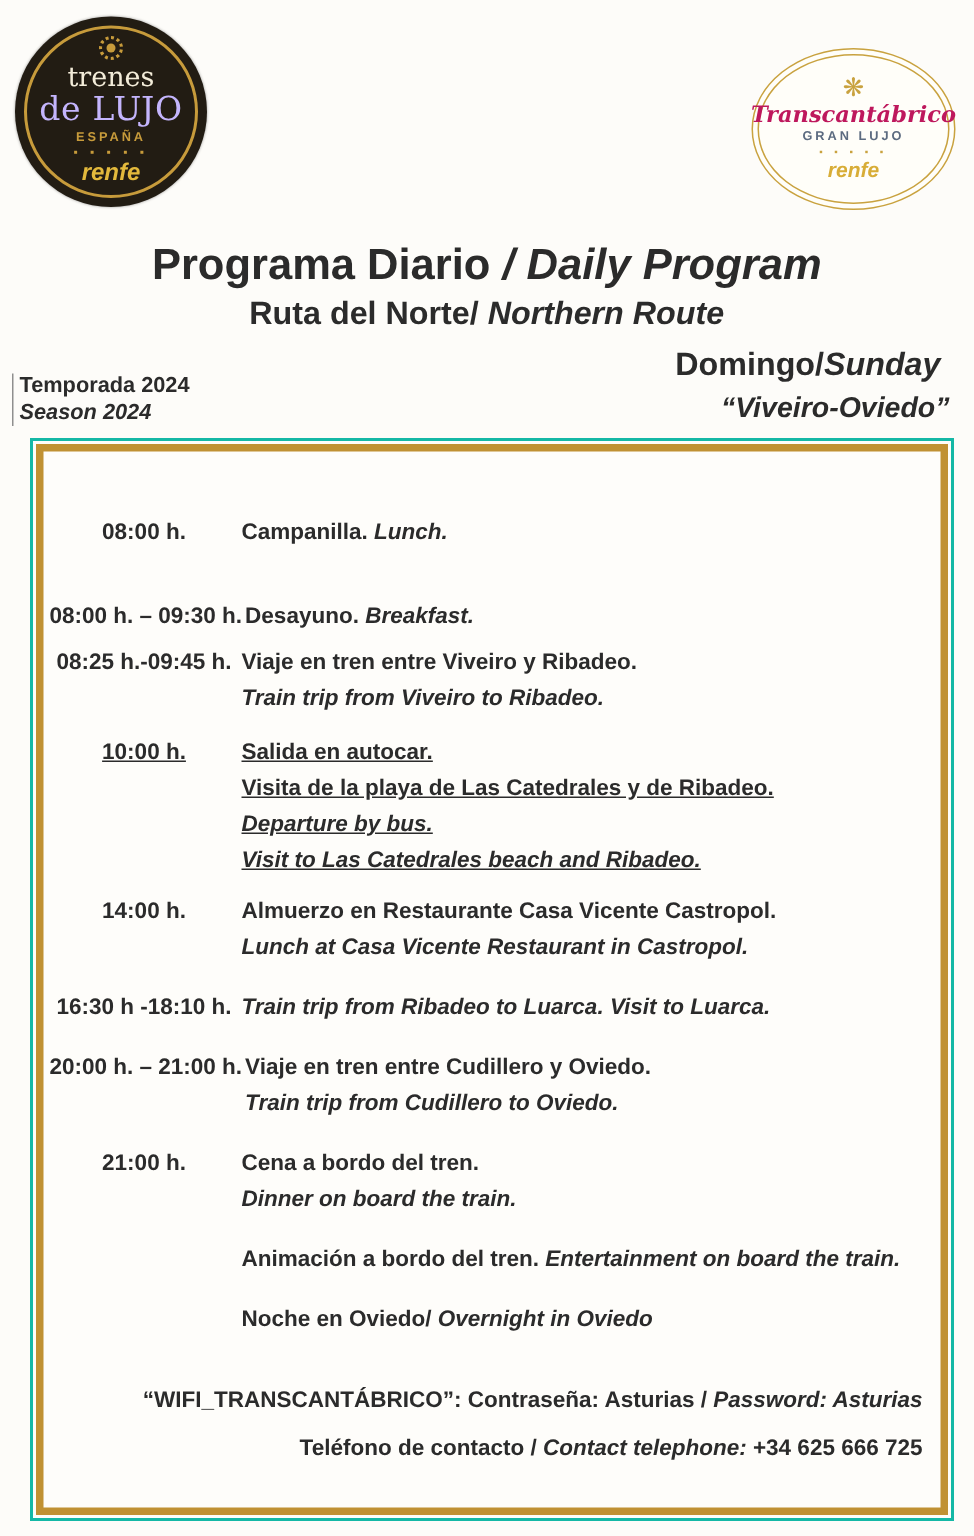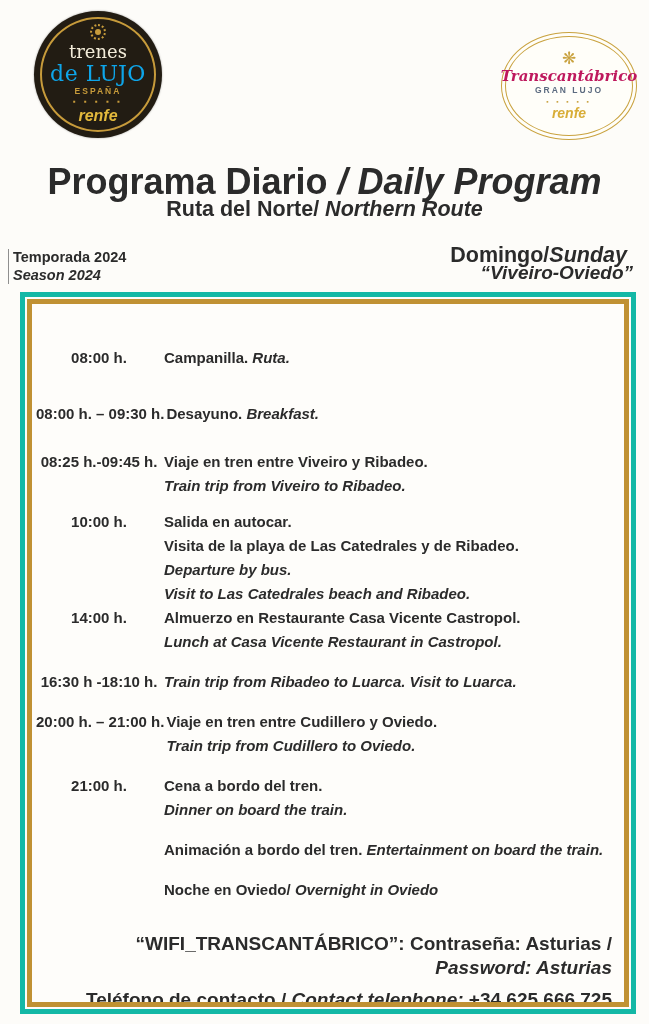--- a/index.html
+++ b/index.html
@@ -5,80 +5,80 @@
   html,body{margin:0;padding:0;}
   body{
     width:649px;height:1024px;position:relative;overflow:hidden;
     background:#fdfcf9;
     font-family:"Liberation Sans",sans-serif;
     color:#2b2b2b;font-weight:bold;
   }
   .it{font-style:italic;}
   
   .logo-left{
-    position:absolute;left:34px;top:11px;width:128px;height:127px;
+    position:absolute;left:10px;top:11px;width:128px;height:127px;
     background:#221c13;border-radius:50%;
     box-shadow:0 0 2px rgba(0,0,0,.4);
   }
   .logo-left-ring{
     position:absolute;inset:6px;border:2px solid #c79b3b;border-radius:50%;
     display:flex;flex-direction:column;align-items:center;justify-content:center;
     text-align:center;line-height:1.05;
   }
   .medallion{width:12px;height:12px;border:2px dotted #c79b3b;border-radius:50%;
     margin-bottom:3px;position:relative;}
   .medallion::after{content:"";position:absolute;inset:3px;border-radius:50%;background:#c79b3b;}
   .ll-trenes{font-family:"DejaVu Serif",serif;font-size:18px;color:#f3ecd9;font-weight:normal;}
-  .ll-lujo{font-family:"DejaVu Serif",serif;font-size:22px;color:#0ea5e9;font-weight:normal;letter-spacing:.5px;}
+  .ll-lujo{font-family:"DejaVu Serif",serif;font-size:22px;color:#c4b5fd;font-weight:normal;letter-spacing:.5px;}
   .ll-espana{font-size:8.5px;color:#c79b3b;letter-spacing:2px;margin-top:2px;}
   .ll-dots{font-size:8px;color:#c79b3b;letter-spacing:3px;margin-top:2px;}
   .ll-renfe{font-size:16px;color:#e3b93c;font-style:italic;margin-top:2px;}
   .logo-right{
     position:absolute;left:501px;top:32px;width:136px;height:108px;
     border:1.5px solid #c9a23f;border-radius:50%;padding:3px;background:#fffef9;
     box-sizing:border-box;
   }
   .logo-right-inner{
     width:100%;height:100%;border:1.5px solid #c9a23f;border-radius:50%;
     box-sizing:border-box;display:flex;flex-direction:column;align-items:center;
     justify-content:center;text-align:center;line-height:1.1;
   }
   .lr-ornament{color:#c9a23f;font-size:17px;line-height:1;font-weight:normal;}
   .lr-name{font-family:"DejaVu Serif",serif;font-style:italic;font-size:15px;
     color:#be185d;font-weight:bold;margin-top:1px;white-space:nowrap;}
   .lr-tier{font-size:8.5px;color:#5c6b80;letter-spacing:2px;margin-top:1px;}
   .lr-dots{font-size:6.5px;color:#c9a23f;letter-spacing:3px;margin-top:3px;}
   .lr-renfe{font-size:14px;color:#d8ad37;font-style:italic;margin-top:1px;}
   
-  .title{position:absolute;left:0;right:0;top:161px;text-align:center;font-size:36px;}
+  .title{position:absolute;left:0;right:0;top:161px;text-align:center;font-size:29px;}
   .subtitle{position:absolute;left:0;right:0;top:197px;text-align:center;font-size:21.5px;}
-  .dayline{position:absolute;right:22px;top:231px;font-size:21.5px;margin-top:12px;}
+  .dayline{position:absolute;right:22px;top:231px;font-size:21.5px;}
   .routeline{position:absolute;right:16px;top:262px;font-size:19px;font-style:italic;}
   .season{position:absolute;left:8px;top:249px;font-size:14.5px;line-height:17.5px;
     border-left:1px solid #8f8f8f;padding-left:4px;}
   
   .program-box{
     position:absolute;left:20px;top:292px;width:616px;height:722px;
-    border:5px solid #14b8a6;padding:2px;box-sizing:border-box;background:#fefdfa;
+    border:2px solid #14b8a6;padding:2px;box-sizing:border-box;background:#fefdfa;
   }
   .program-box-inner{
     width:100%;height:100%;box-sizing:border-box;
     border:5px solid #c09133;
     padding:42px 8px 0 4px;
     overflow:hidden;
   }
   .row{display:flex;align-items:flex-start;font-size:15px;line-height:24px;margin-bottom:16px;}
   .row:nth-child(1){margin-bottom:32px;}
-  .row:nth-child(2){margin-bottom:24px;}
+  .row:nth-child(2){margin-bottom:7px;}
   .row:nth-child(3){margin-bottom:12px;justify-content:center;}
-  .row:nth-child(4){margin-bottom:0;}
+  .row:nth-child(4){margin-bottom:10px;text-decoration:underline;}
   .time{flex:0 0 126px;display:flex;justify-content:center;}
   .time>span{white-space:nowrap;text-align:center;}
   .desc{flex:1;padding-left:2px;}
-  .pfooter{margin-top:30px;text-align:right;padding-right:4px;font-size:19px;line-height:24px;}
+  .pfooter{margin-top:30px;text-align:right;padding-right:4px;font-size:15px;line-height:24px;}
   .pfooter .fline{margin-bottom:8px;}
 </style>
 </head>
 <body>
 
 <div class="logo-left">
   <div class="logo-left-ring">
     <span class="medallion"></span>
     <span class="ll-trenes">trenes</span>
     <span class="ll-lujo">de LUJO</span>
@@ -108,21 +108,21 @@
 </div>
 
 <div class="program-box">
   <div class="program-box-inner">
     <div>
   <div class="row">
     <div class="time">
             <span>08:00 h.</span>
           </div>
     <div class="desc">
-            <div><span class="up">Campanilla. </span><span class="it">Ruta.</span></div>
+            <div><span class="up">Campanilla. </span><span class="it">Lunch.</span></div>
           </div>
   </div>
 
   <div class="row">
     <div class="time">
             <span>08:00 h. – 09:30 h.</span>
           </div>
     <div class="desc">
             <div><span class="up">Desayuno. </span><span class="it">Breakfast.</span></div>
           </div>

